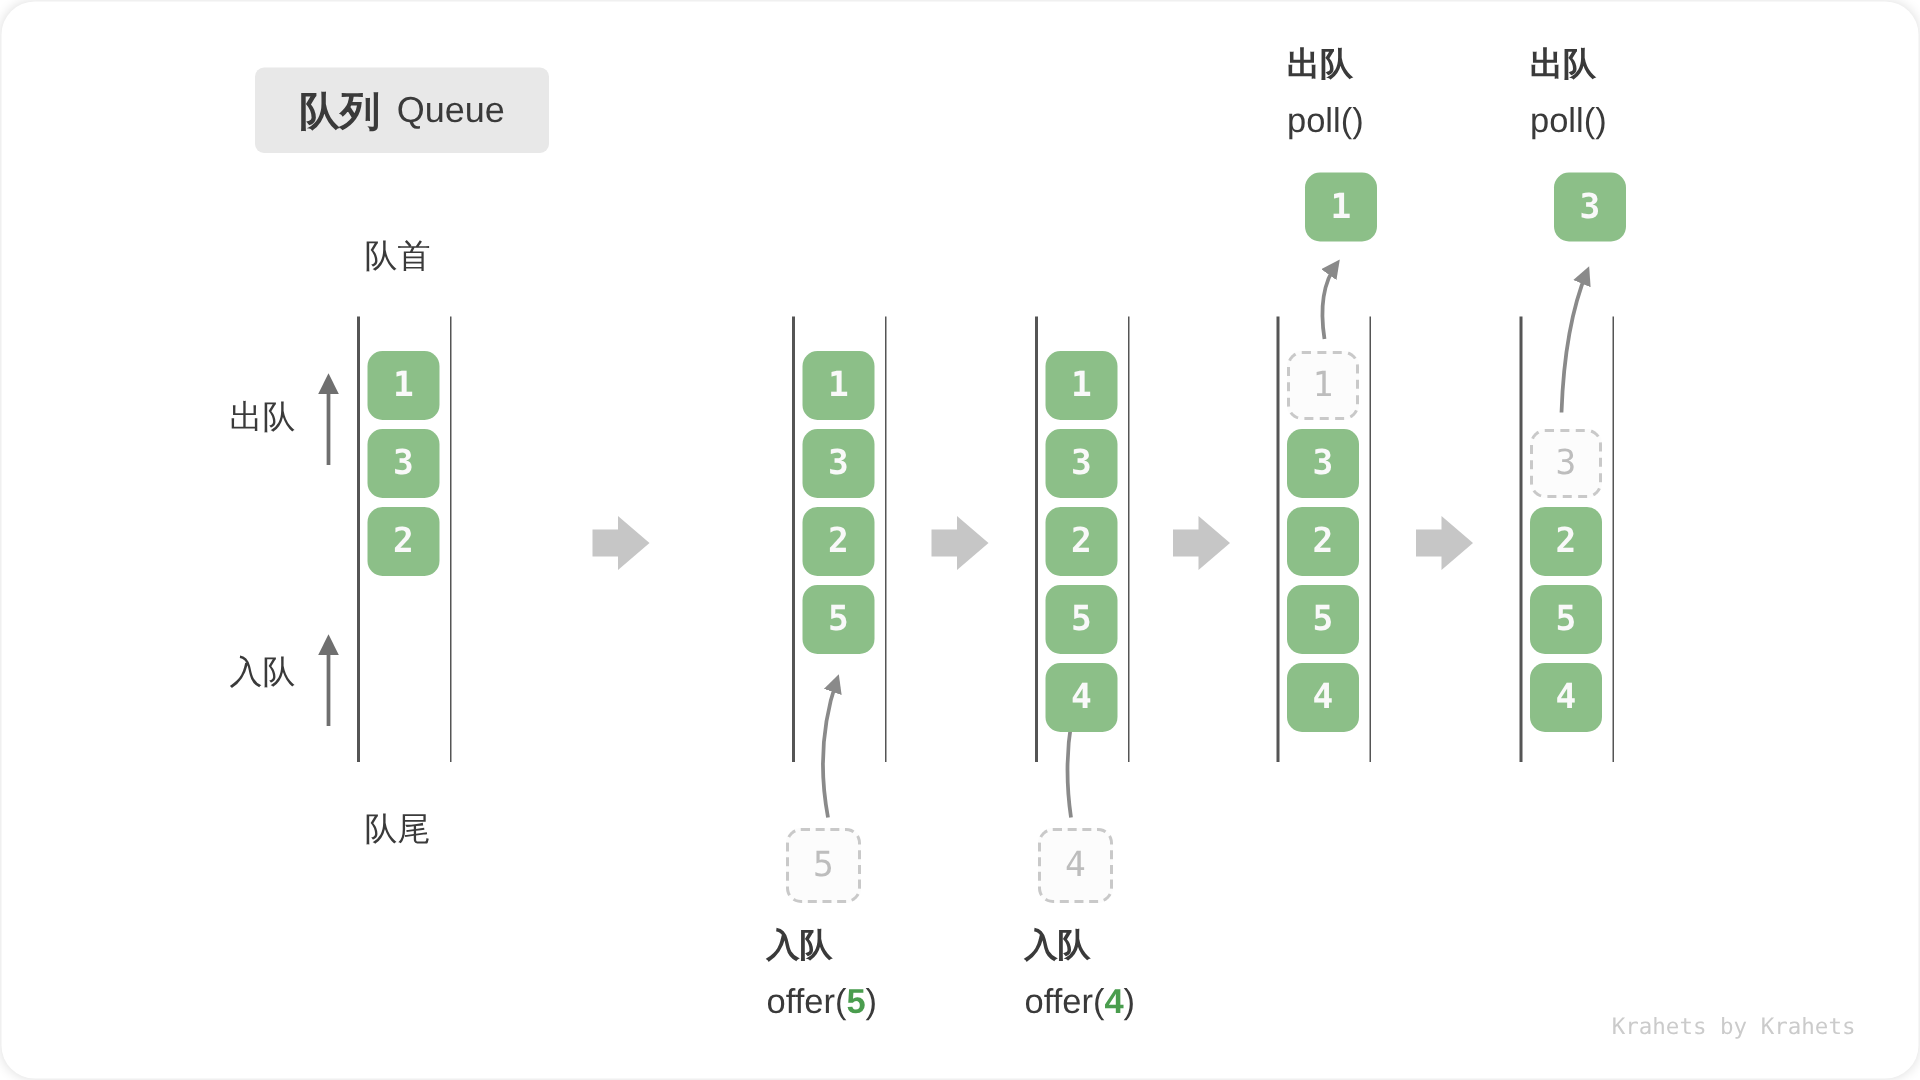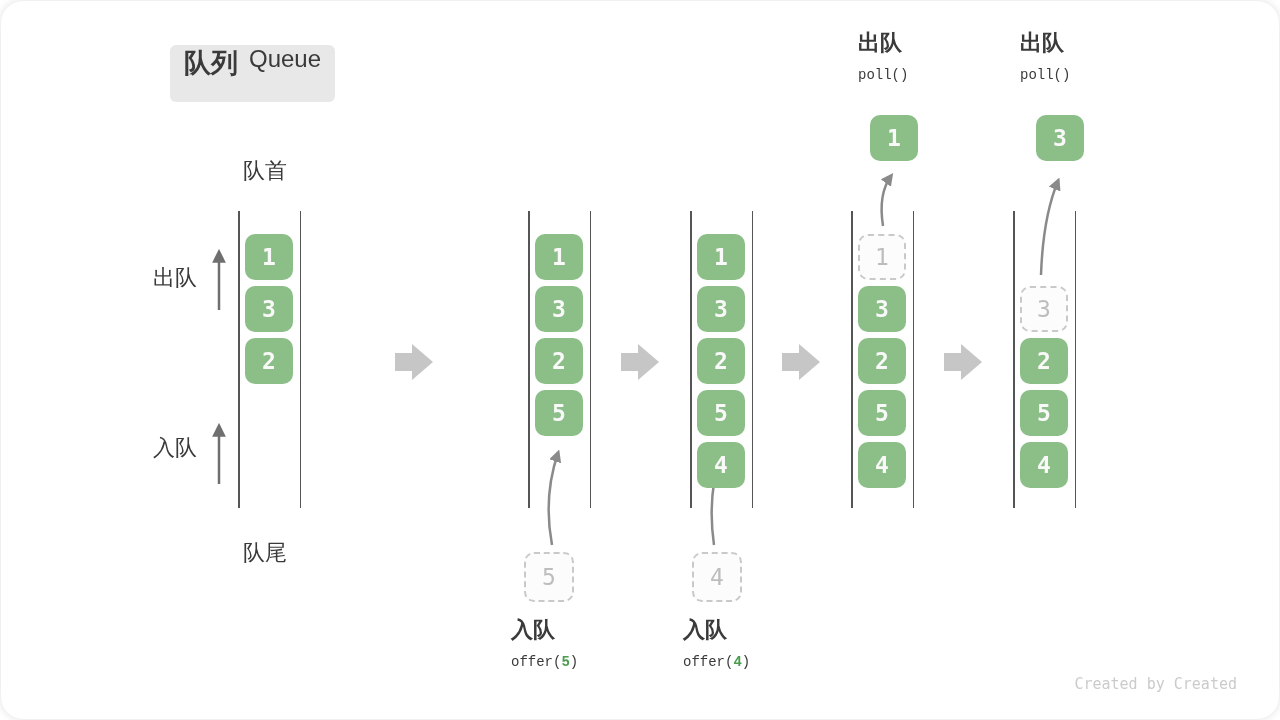--- a/index.html
+++ b/index.html
@@ -13,24 +13,24 @@
     position: relative;
     width: 1278px; height: 718px;
     margin: 1px;
     background: #ffffff;
     border-radius: 22px;
     box-shadow: 0 0 8px rgba(0,0,0,0.13);
   }
   
   .title-box {
     position: absolute; left: 169px; top: 44px;
-    width: 165px; height: 57px;
+    width: 196px; height: 57px;
     background: var(--title-bg, #e8e8e8);
     border-radius: 6px;
-    display: flex; justify-content: center;
+    display: flex; align-items: center; justify-content: center;
     gap: 11px;
   }
   .title-zh { font-size: 27px; font-weight: 700; color: var(--text-dark, #3a3a3a); }
   .title-en { font-family: Liberation Sans, sans-serif; font-size: 24px; color: var(--text-dark, #3a3a3a); }
 
   .cjk-label {
     position: absolute;
     font-size: 22px; font-weight: 400;
     color: var(--text-dark, #3a3a3a);
     white-space: nowrap;
@@ -76,22 +76,22 @@
     background: #fcfcfc;
     border: 2px dashed var(--dashed-gray, #c9c9c9);
     color: #bdbdbd;
   }
 
   
   .op-label { position: absolute; }
   .op-label .line1 { font-size: 22px; font-weight: 700; color: var(--text-dark, #3a3a3a); }
   .op-label .line2 {
     margin-top: 9px;
-    font-family: Liberation Mono, monospace;
-    font-size: 14px; color: var(--text-dark, #3a3a3a);
+    font-family: Liberation Sans, sans-serif;
+    font-size: 23px; color: var(--text-dark, #3a3a3a);
     white-space: nowrap;
   }
   .op-label .arg { color: var(--code-arg-green, #4a9d4e); font-weight: 700; }
 
   .svg-overlay { position: absolute; left: 0; top: 0; pointer-events: none; }
 
   .watermark {
     position: absolute; right: 42px; top: 674px;
     font-family: "DejaVu Sans Mono", monospace;
     font-size: 15px;
@@ -200,15 +200,15 @@
 
   <div class="op-label" style="left:857px; top:27px;">
     <div class="line1">出队</div>
     <div class="line2">poll()</div>
   </div>
   <div class="op-label" style="left:1019px; top:27px;">
     <div class="line1">出队</div>
     <div class="line2">poll()</div>
   </div>
 
-  <div class="watermark">Created by Created</div>
+  <div class="watermark">Krahets by Krahets</div>
 
 </div>
 
 </body></html>

